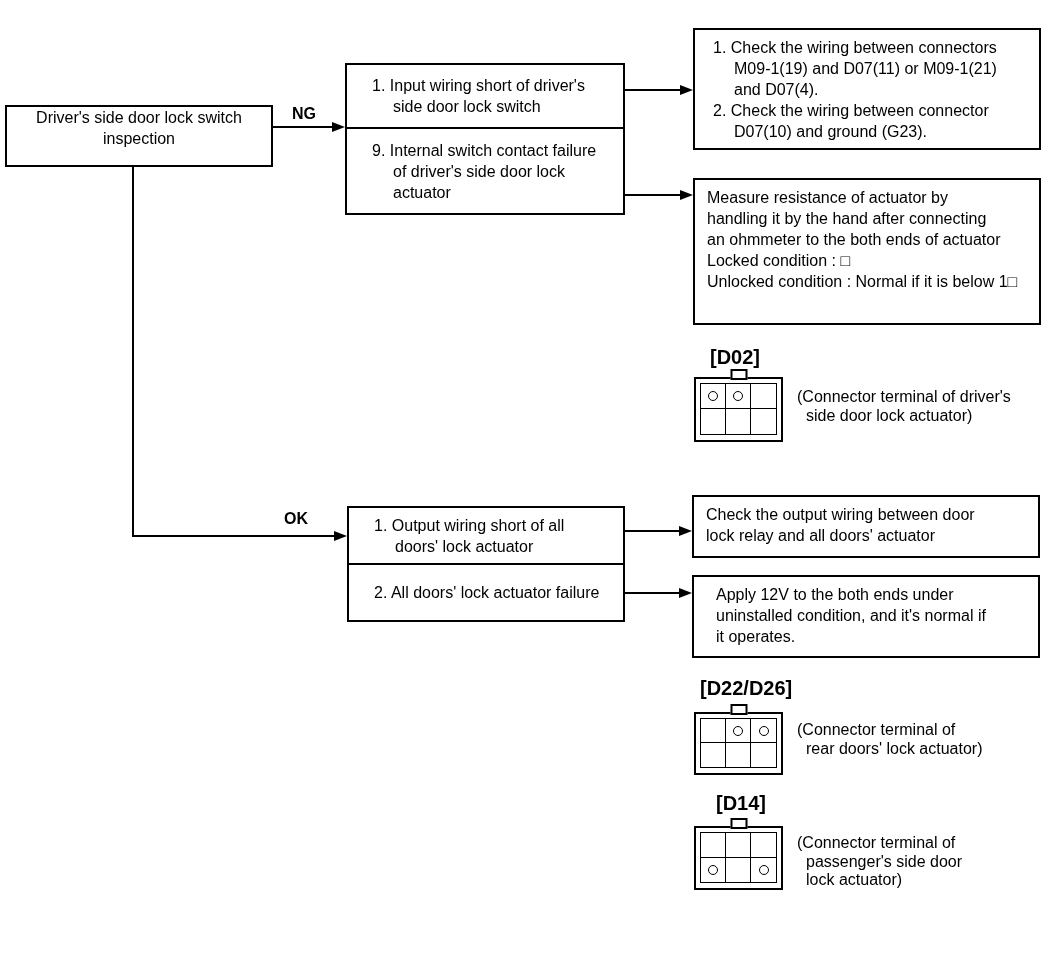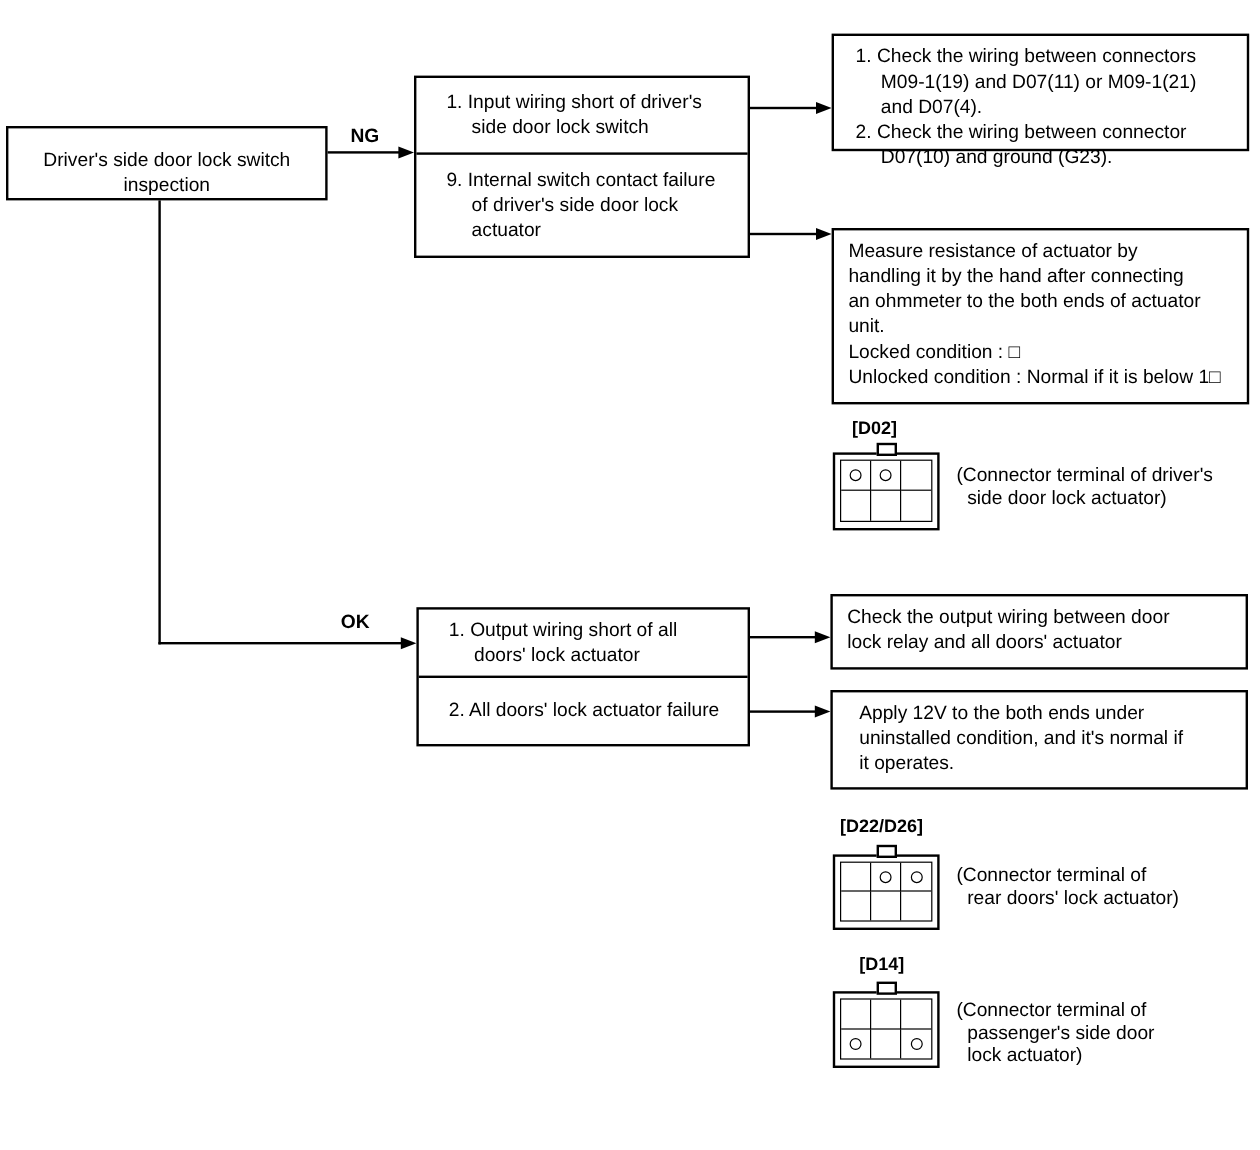--- a/index.html
+++ b/index.html
@@ -9,26 +9,26 @@
     color:#000;font-size:16px;line-height:21px;overflow:hidden;
   }
   .box{position:absolute;border:2px solid #000;background:#fff;box-sizing:border-box;}
   .split-box{display:flex;flex-direction:column;}
   .cell{display:flex;flex-direction:column;justify-content:center;padding-left:25px;padding-right:4px;box-sizing:border-box;}
   .cell-divider{border-bottom:2px solid #000;}
   .pad-box{padding:7px 2px 0 12px;box-sizing:border-box;}
   .num-box{padding:7px 2px 0 18px;box-sizing:border-box;}
   .line{white-space:nowrap;}
   .cont{padding-left:21px;}
-  .center-box{display:flex;align-items:flex-end;justify-content:center;text-align:center;}
+  .center-box{display:flex;align-items:flex-start;justify-content:center;text-align:center;}
   .hline{position:absolute;height:2px;background:#000;}
   .vline{position:absolute;width:2px;background:#000;}
   .arrowhead{position:absolute;width:0;height:0;border-top:5px solid transparent;border-bottom:5px solid transparent;border-left:13px solid #000;}
   .branch-label{position:absolute;font-weight:bold;font-size:16px;line-height:16px;}
-  .conn-label{position:absolute;font-weight:bold;font-size:15px;line-height:15px;}
+  .conn-label{position:absolute;font-weight:bold;font-size:20px;line-height:15px;}
   .connector{position:absolute;border:2.5px solid #000;background:#fff;box-sizing:border-box;}
   .conn-tab{position:absolute;top:-10px;left:50%;transform:translateX(-50%);width:17px;height:11px;border:2px solid #000;background:#fff;box-sizing:border-box;}
   .conn-grid{position:absolute;left:4px;top:4px;right:4px;bottom:5px;border:1.5px solid #000;display:grid;grid-template-columns:1fr 1fr 1fr;grid-template-rows:1fr 1fr;}
   .conn-cell{border-right:1.5px solid #000;border-bottom:1.5px solid #000;display:flex;align-items:center;justify-content:center;}
   .conn-cell.last-col{border-right:none;}
   .conn-cell.last-row{border-bottom:none;}
   .pin{width:10px;height:10px;border:1.5px solid #000;border-radius:50%;background:#fff;box-sizing:border-box;}
   .conn-caption{position:absolute;font-size:16px;line-height:18.5px;}
   .conn-caption .cont{padding-left:9px;}
 </style>
@@ -58,37 +58,36 @@
       <div class="line cont">of driver's side door lock</div>
       <div class="line cont">actuator</div>
     </div>
   </div>
 
   <div class="hline" style="left:625px;top:89px;width:57px;"></div>
   <div class="arrowhead" style="left:680px;top:85px;"></div>
   <div class="hline" style="left:625px;top:194px;width:57px;"></div>
   <div class="arrowhead" style="left:680px;top:190px;"></div>
 
-  <div class="box num-box" style="left:693px;top:28px;width:348px;height:98px;">
+  <div class="box num-box" style="left:693px;top:28px;width:348px;height:122px;">
     <div>
       <div class="line">1. Check the wiring between connectors</div>
       <div class="line cont">M09-1(19) and D07(11) or M09-1(21)</div>
       <div class="line cont">and D07(4).</div>
     </div>
     <div>
       <div class="line">2. Check the wiring between connector</div>
       <div class="line cont">D07(10) and ground (G23).</div>
     </div>
   </div>
 
-  <div class="box pad-box" style="left:693px;top:190px;width:348px;height:147px;">
+  <div class="box pad-box" style="left:693px;top:178px;width:348px;height:147px;">
     <div class="line">Measure resistance of actuator by</div>
     <div class="line">handling it by the hand after connecting</div>
     <div class="line">an ohmmeter to the both ends of actuator</div>
-    <div class="line">unit.</div>
     <div class="line">Locked condition : □</div>
     <div class="line">Unlocked condition : Normal if it is below 1□</div>
   </div>
 
   <div class="conn-label" style="left:710px;top:350px;">[D02]</div>
   <div class="connector" style="left:694px;top:377px;width:89px;height:65px;">
     <div class="conn-tab"></div>
     <div class="conn-grid">
       <div class="conn-cell">
           <span class="pin"></span>

